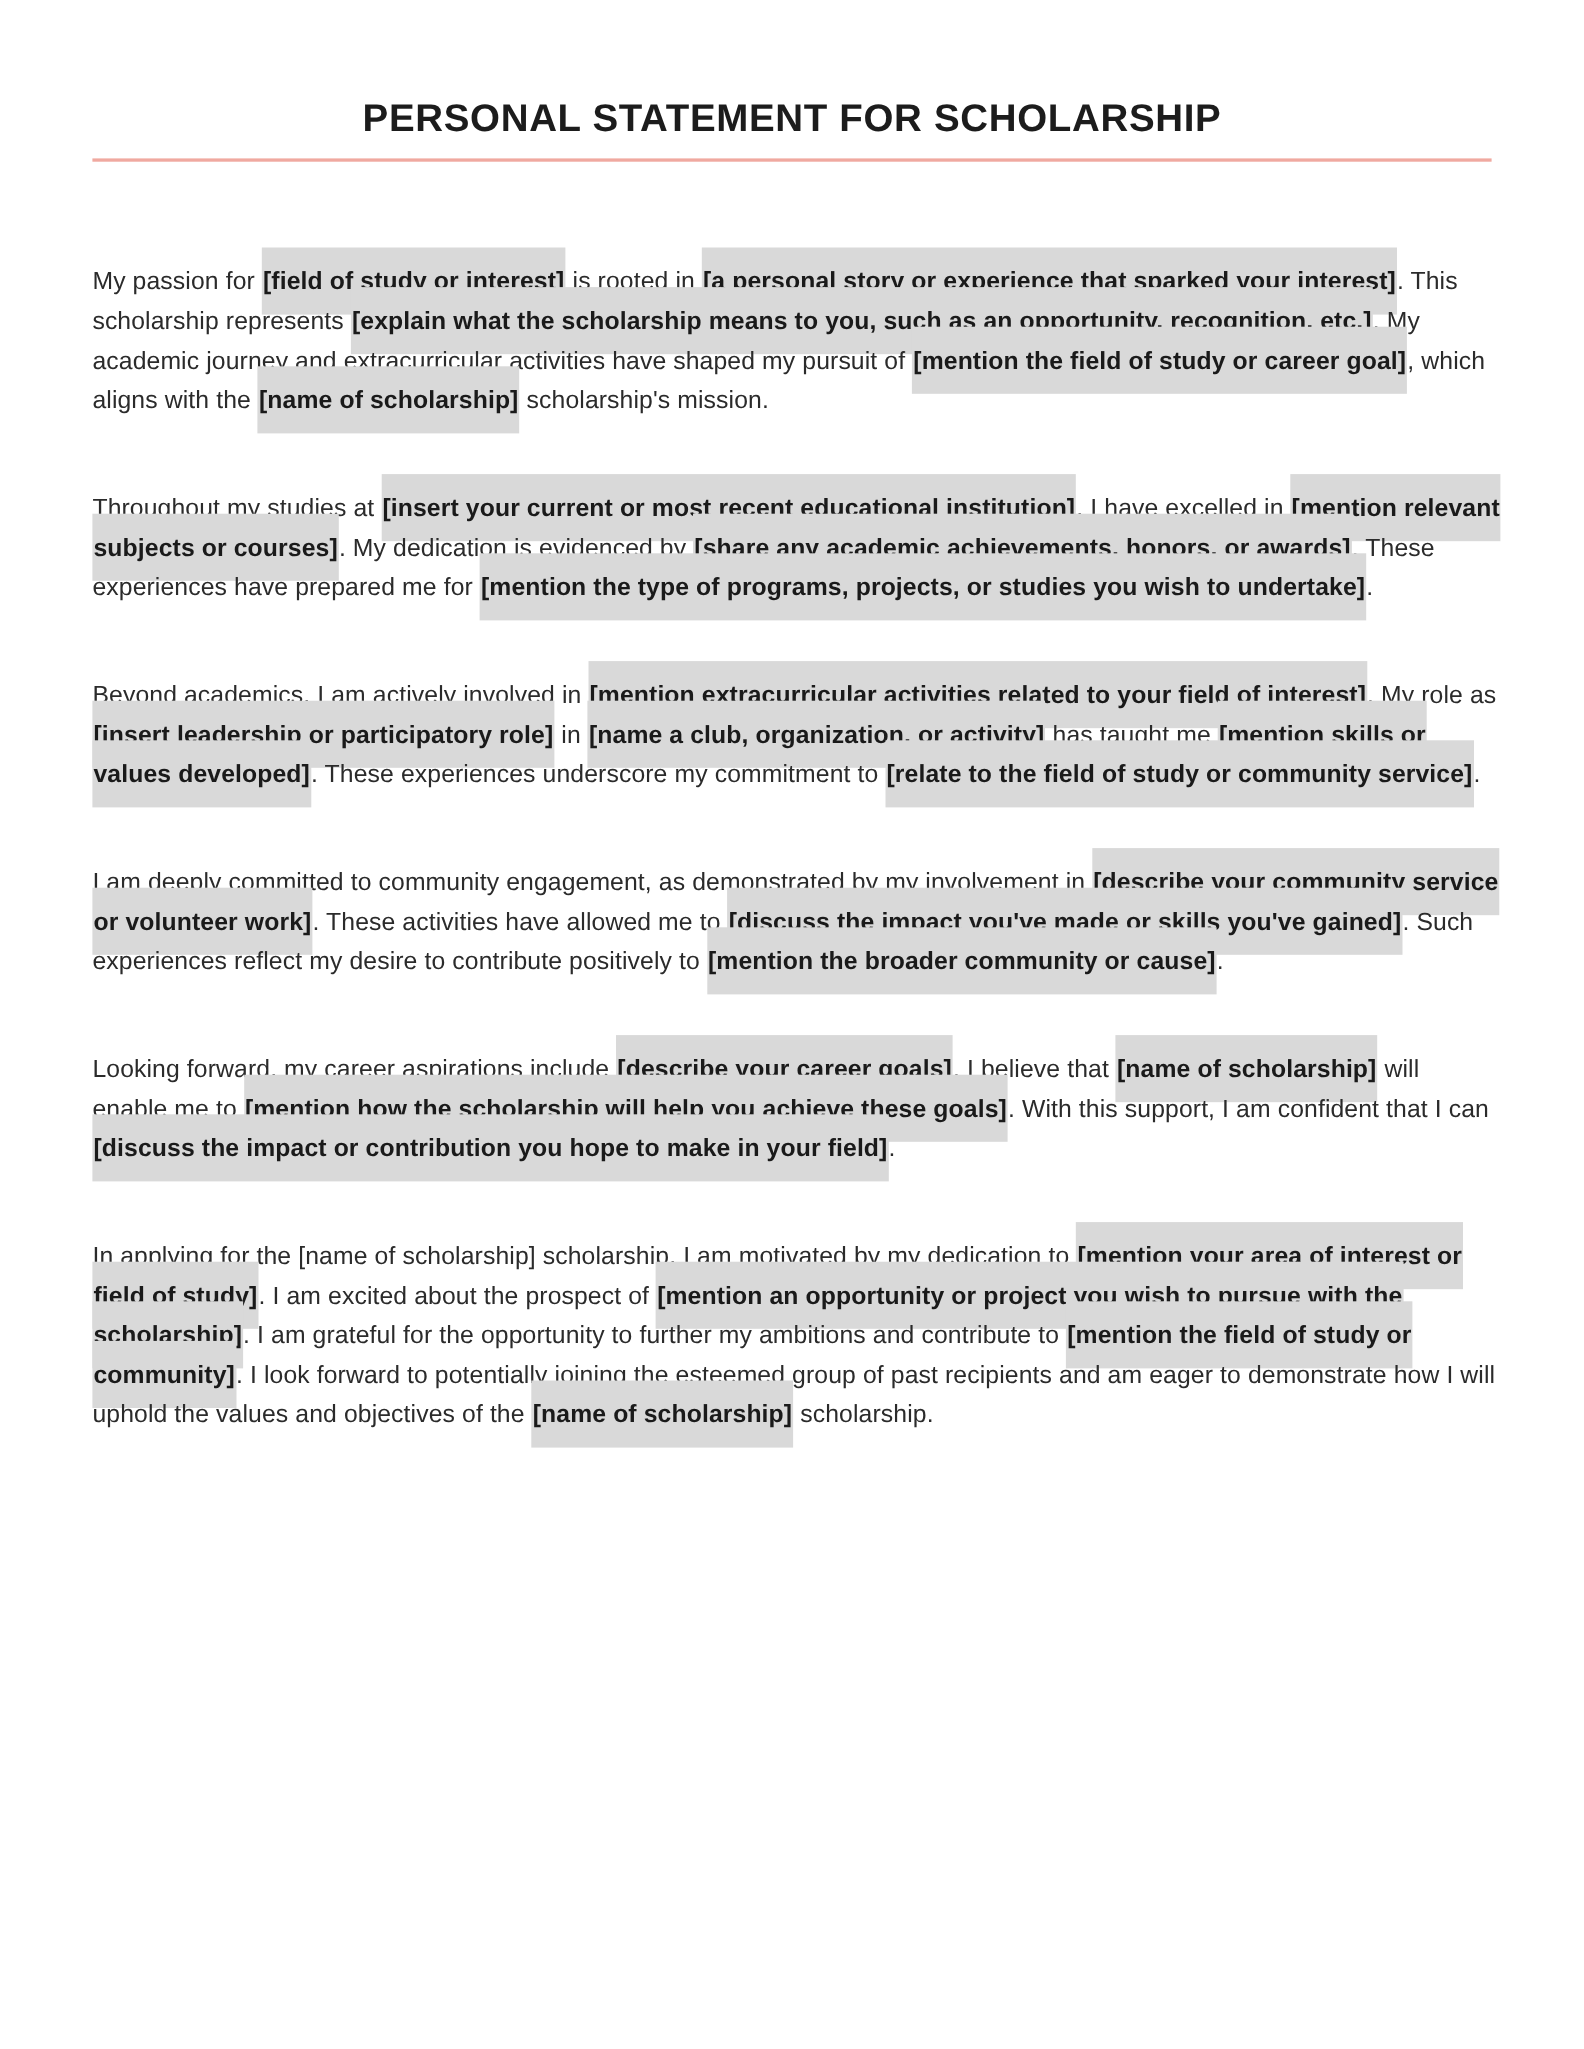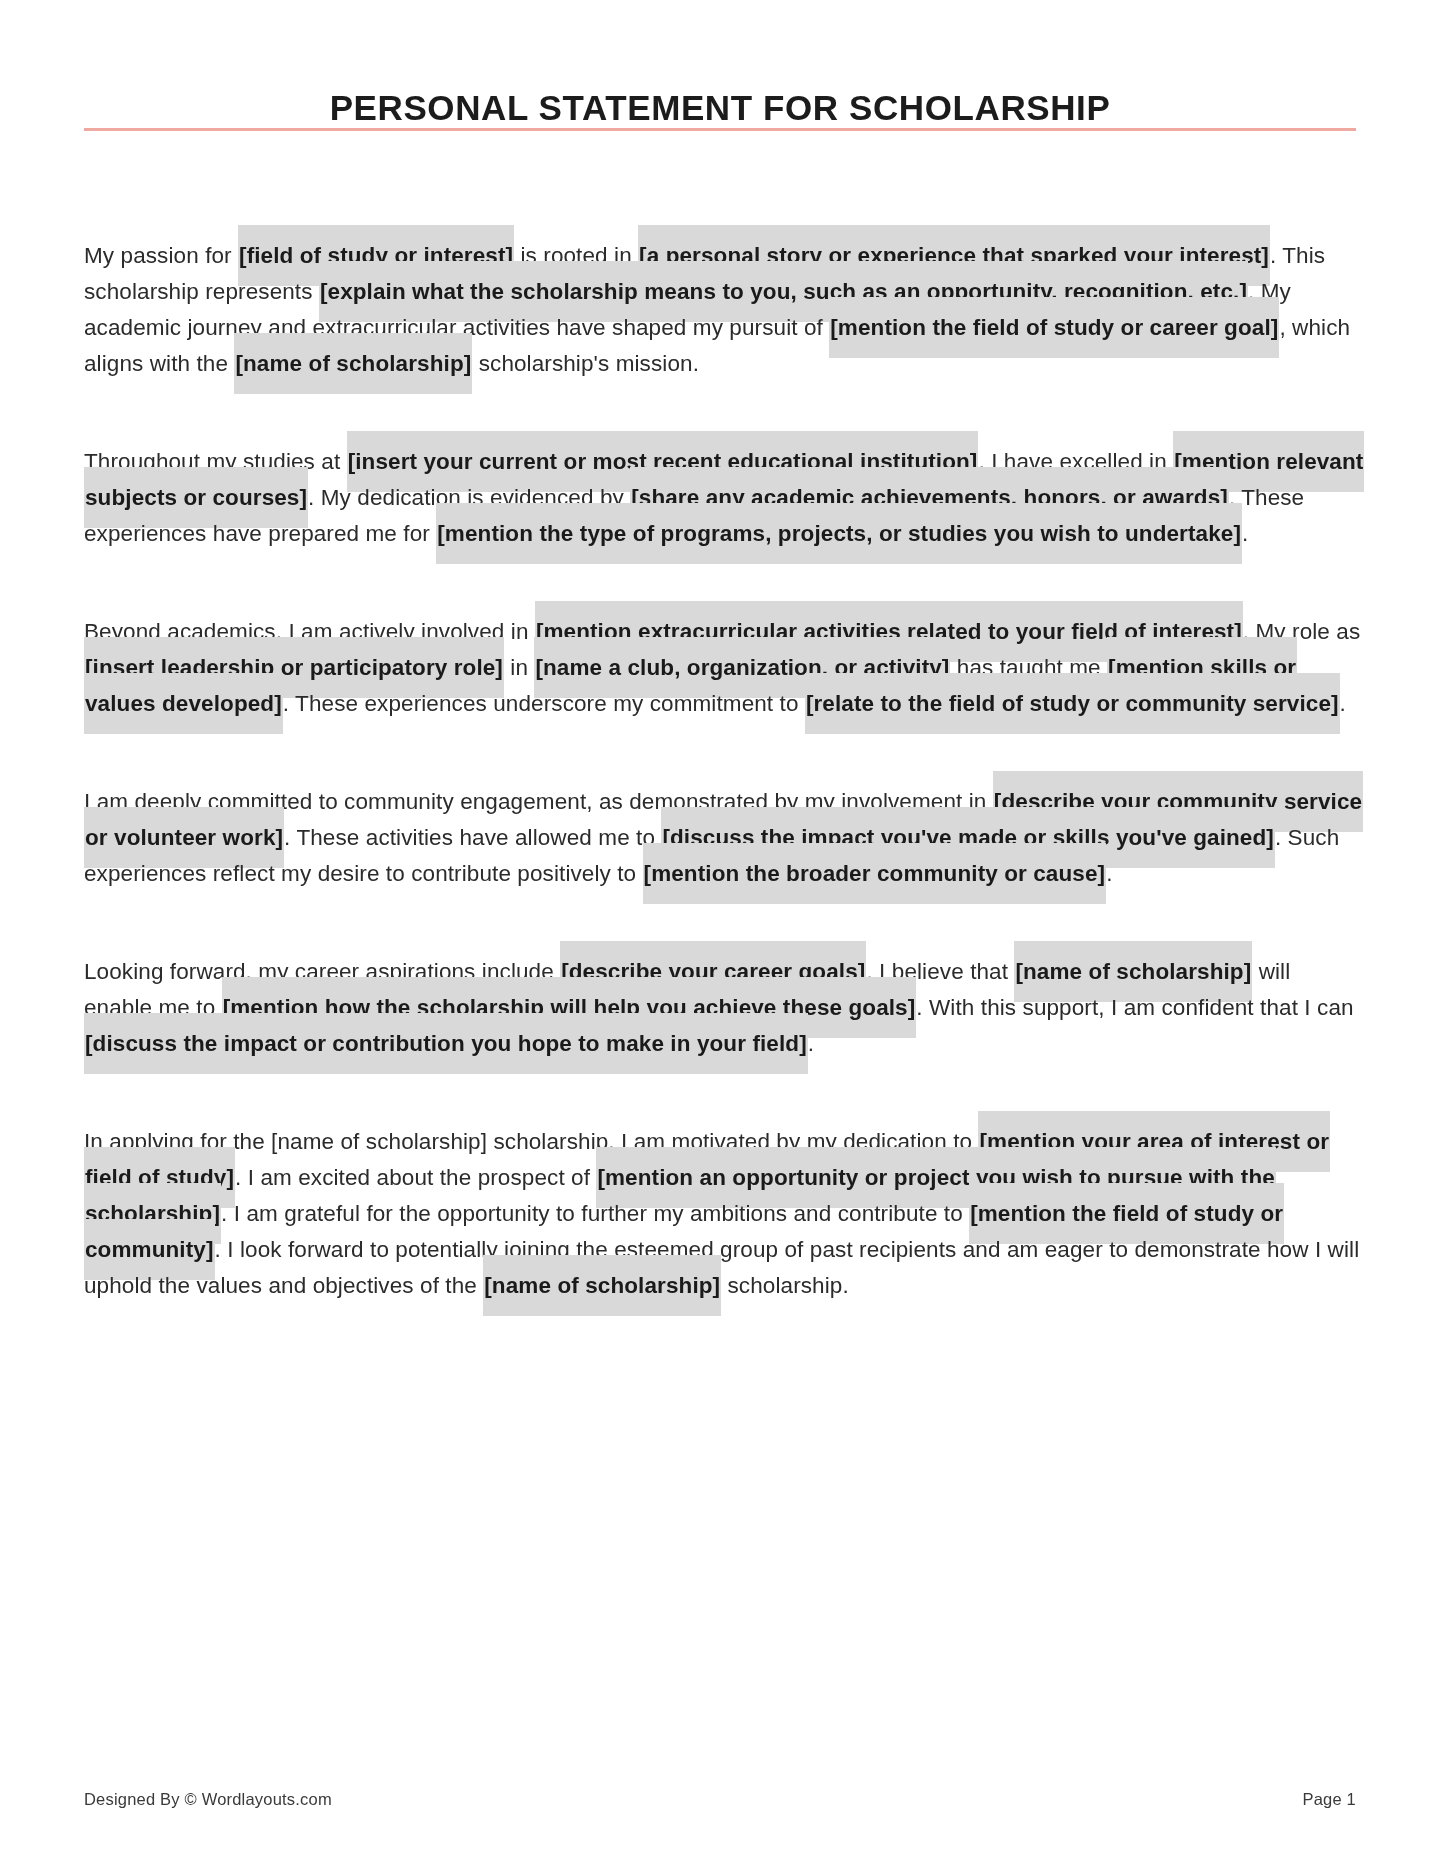--- a/index.html
+++ b/index.html
@@ -37,21 +37,21 @@
     top: 88px;
     width: 1272px;
   }
   .doc-title {
     font-size: 35px;
     font-weight: bold;
     letter-spacing: 0.6px;
     text-align: center;
     color: #1c1c1c;
     margin: 0;
-    padding-bottom: 0;
+    padding-bottom: 16px;
     font-family: "Liberation Sans", sans-serif;
   }
   .title-underline {
     height: 3px;
     background: #f0a9a0;
     width: 100%;
   }
   .body-block {
     position: absolute;
     left: 84px;
@@ -119,18 +119,14 @@
   <div class="body-block">
     <p class="para"><span class="ph-plain">My passion for </span><span class="ph">[field of study or interest]</span><span class="ph-plain"> is rooted in </span><span class="ph">[a personal story or experience that sparked your interest]</span><span class="ph-plain">. This scholarship represents </span><span class="ph">[explain what the scholarship means to you, such as an opportunity, recognition, etc.]</span><span class="ph-plain">. My academic journey and extracurricular activities have shaped my pursuit of </span><span class="ph">[mention the field of study or career goal]</span><span class="ph-plain">, which aligns with the </span><span class="ph">[name of scholarship]</span><span class="ph-plain"> scholarship's mission.</span></p>
     <p class="para"><span class="ph-plain">Throughout my studies at </span><span class="ph">[insert your current or most recent educational institution]</span><span class="ph-plain">, I have excelled in </span><span class="ph">[mention relevant subjects or courses]</span><span class="ph-plain">. My dedication is evidenced by </span><span class="ph">[share any academic achievements, honors, or awards]</span><span class="ph-plain">. These experiences have prepared me for </span><span class="ph">[mention the type of programs, projects, or studies you wish to undertake]</span><span class="ph-plain">.</span></p>
     <p class="para"><span class="ph-plain">Beyond academics, I am actively involved in </span><span class="ph">[mention extracurricular activities related to your field of interest]</span><span class="ph-plain">. My role as </span><span class="ph">[insert leadership or participatory role]</span><span class="ph-plain"> in </span><span class="ph">[name a club, organization, or activity]</span><span class="ph-plain"> has taught me </span><span class="ph">[mention skills or values developed]</span><span class="ph-plain">. These experiences underscore my commitment to </span><span class="ph">[relate to the field of study or community service]</span><span class="ph-plain">.</span></p>
     <p class="para"><span class="ph-plain">I am deeply committed to community engagement, as demonstrated by my involvement in </span><span class="ph">[describe your community service or volunteer work]</span><span class="ph-plain">. These activities have allowed me to </span><span class="ph">[discuss the impact you've made or skills you've gained]</span><span class="ph-plain">. Such experiences reflect my desire to contribute positively to </span><span class="ph">[mention the broader community or cause]</span><span class="ph-plain">.</span></p>
     <p class="para"><span class="ph-plain">Looking forward, my career aspirations include </span><span class="ph">[describe your career goals]</span><span class="ph-plain">. I believe that </span><span class="ph">[name of scholarship]</span><span class="ph-plain"> will enable me to </span><span class="ph">[mention how the scholarship will help you achieve these goals]</span><span class="ph-plain">. With this support, I am confident that I can </span><span class="ph">[discuss the impact or contribution you hope to make in your field]</span><span class="ph-plain">.</span></p>
     <p class="para"><span class="ph-plain">In applying for the [name of scholarship] scholarship, I am motivated by my dedication to </span><span class="ph">[mention your area of interest or field of study]</span><span class="ph-plain">. I am excited about the prospect of </span><span class="ph">[mention an opportunity or project you wish to pursue with the scholarship]</span><span class="ph-plain">. I am grateful for the opportunity to further my ambitions and contribute to </span><span class="ph">[mention the field of study or community]</span><span class="ph-plain">. I look forward to potentially joining the esteemed group of past recipients and am eager to demonstrate how I will uphold the values and objectives of the </span><span class="ph">[name of scholarship]</span><span class="ph-plain"> scholarship.</span></p>
   </div>
 
   <div class="footer-line"></div>
-  <div class="footer">
-    <div class="footer-left">Designed By © Wordlayouts.com</div>
-    <div class="footer-right">Page 1</div>
-  </div>
 
 </div>
 
 </body></html>

